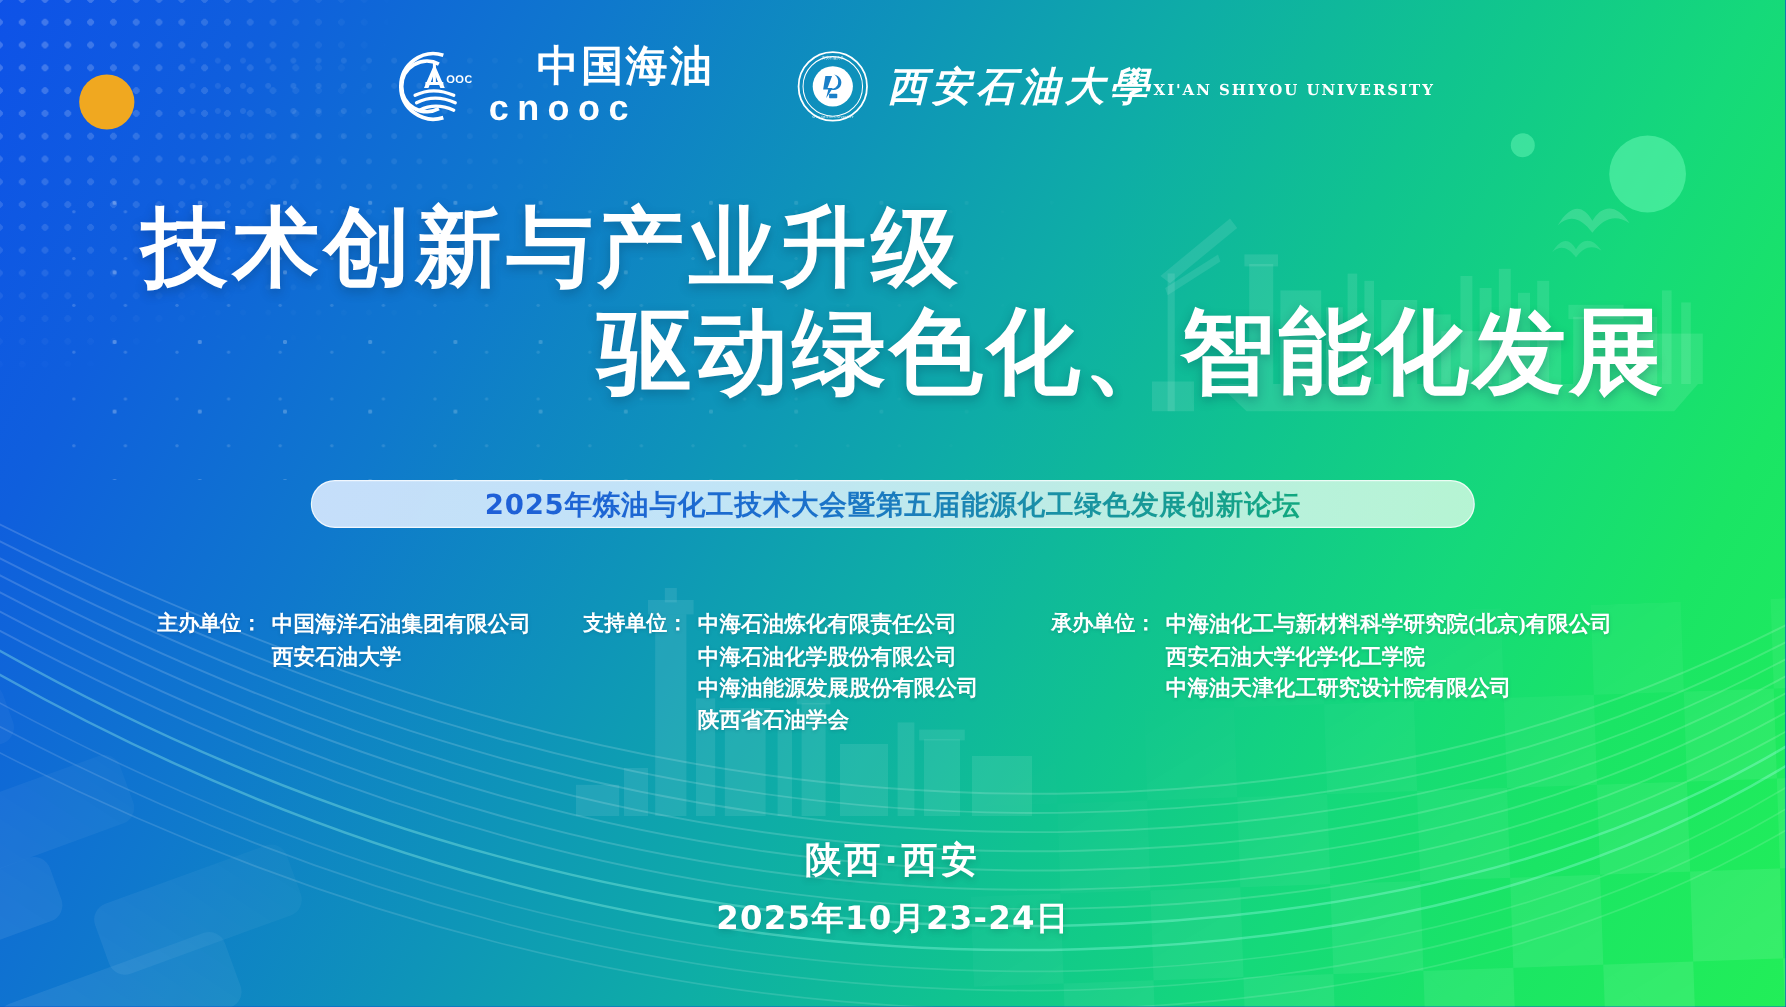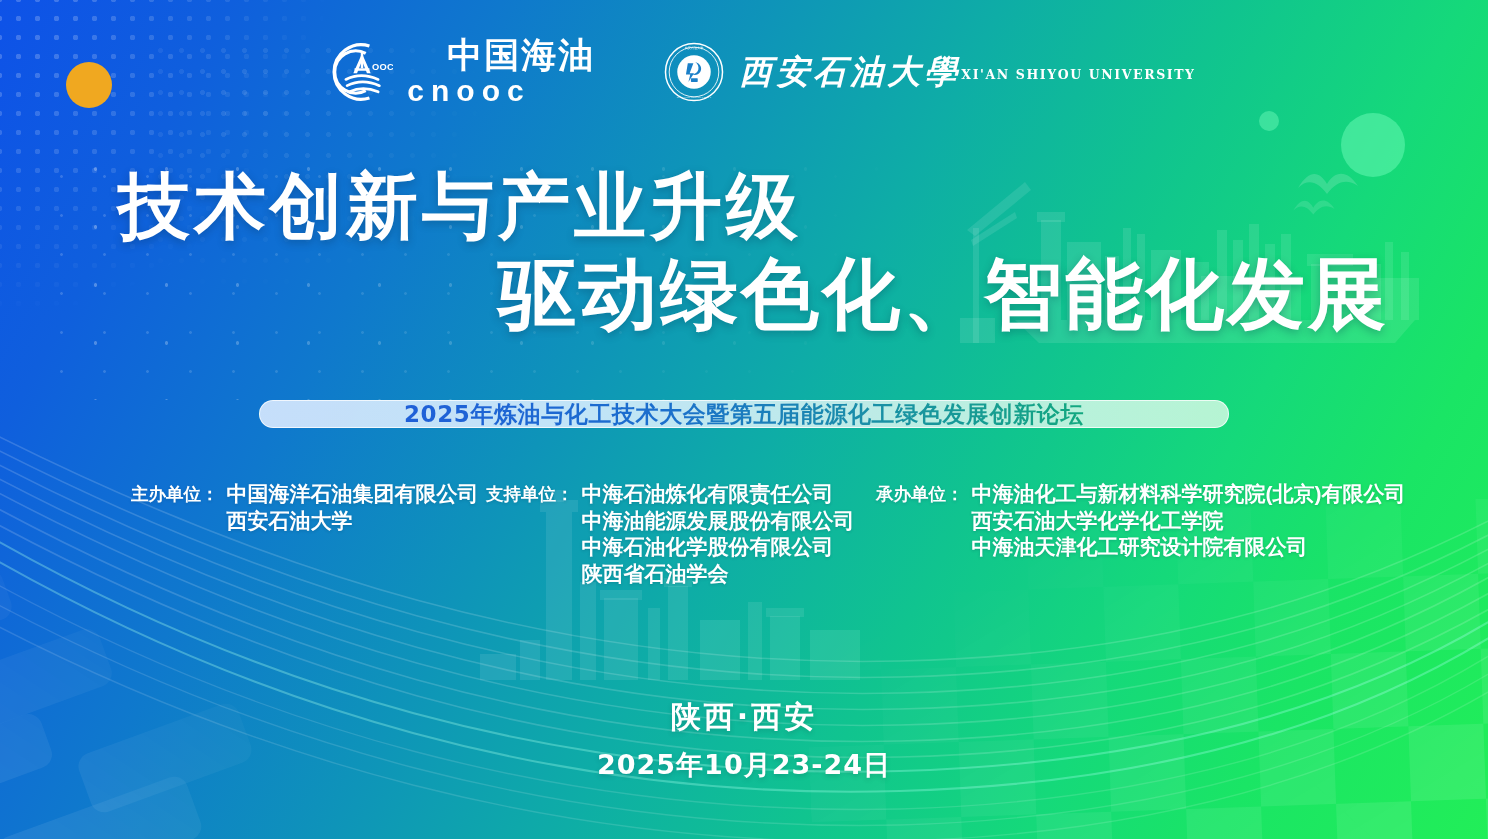--- a/index.html
+++ b/index.html
@@ -123,21 +123,21 @@
     left: 0; right: 0; top: 38px;
     display: flex; justify-content: center; align-items: center;
     gap: 68px;
     padding-left: 39px;
   }
   .logo-group { display: flex; align-items: center; gap: 14px; }
   .cnooc-mark { width: 62px; height: 62px; flex: none; }
   .cnooc-word { display: flex; flex-direction: column; line-height: 1; }
   .cnooc-cn {
     font-size: 35px; font-weight: 700; color: #fff;
-    letter-spacing: 2px; font-family: Liberation Serif, serif; margin-left: 40px;
+    letter-spacing: 2px; font-family: Liberation Sans, sans-serif; margin-left: 40px;
   }
   .cnooc-en {
     font-size: 30px; font-weight: 700; color: #fff;
     letter-spacing: 7px; margin-top: 3px;
     font-family: "Liberation Sans", sans-serif;
   }
   .xsyu-mark { width: 62px; height: 62px; flex: none; }
   .xsyu-word { display: flex; flex-direction: row; align-items: center; }
   .xsyu-cn {
     font-size: 33px; font-weight: 700; color: #fff;
@@ -163,57 +163,57 @@
   }
   .title-line2 {
     font-size: 78px; letter-spacing: 3px;
     padding-left: 498px; line-height: 1.1; margin-top: 6px;
   }
 
   
   .subtitle-pill {
     position: absolute;
     left: 259px; top: 400px;
-    width: 970px; height: 28px;
+    width: 970px; height: 40px;
     border-radius: 22px;
     background: linear-gradient(100deg,
         rgba(208,228,252,0.95) 0%,
         rgba(203,232,250,0.95) 35%,
         rgba(198,240,230,0.95) 70%,
         rgba(190,246,216,0.95) 100%);
     border: 1.6px solid rgba(255,255,255,0.75);
     display: flex; align-items: center; justify-content: center;
   }
   .subtitle-text {
     font-size: 23px; font-weight: 700; letter-spacing: .6px;
     background: linear-gradient(95deg, #1f5fd8 0%, #1b6fcd 38%, #1a8fa8 68%, #12a87f 100%);
     -webkit-background-clip: text; background-clip: text;
     -webkit-text-fill-color: transparent; color: #1f5fd8;
     font-family: "DejaVu Sans", "Liberation Sans", sans-serif;
     white-space: nowrap;
   }
 
   
-  .orgs { position: absolute; left: 0; top: 481px; width: 1351px; height: 120px; }
+  .orgs { position: absolute; left: 0; top: 507px; width: 1351px; height: 120px; }
   .org-col { position: absolute; display: flex; align-items: flex-start; }
   .org-col.c1 { left: 131px; }
   .org-col.c2 { left: 486px; }
   .org-col.c3 { left: 876px; }
   .org-label {
     color: #fff; font-weight: 700; font-size: 17.5px;
     white-space: nowrap; line-height: 26.5px;
     font-family: "DejaVu Sans", "Liberation Sans", sans-serif;
     text-shadow: 0 1px 3px rgba(0,50,80,0.22);
     margin-right: 8px;
   }
   .org-names { display: flex; flex-direction: column; }
   .org-name {
-    color: #fff; font-weight: 700; font-size: 21px;
+    color: #fff; font-weight: 700; font-size: 18px;
     line-height: 26.5px; white-space: nowrap;
-    font-family: Liberation Sans, sans-serif;
+    font-family: Liberation Serif, serif;
     text-shadow: 0 1px 3px rgba(0,50,80,0.22);
   }
 
   
   .footer {
     position: absolute; left: 0; right: 0; top: 697px;
     display: flex; flex-direction: column; align-items: center; gap: 9px;
   }
   .footer-place {
     color: #fff; font-weight: 700; font-size: 30px; letter-spacing: 3px;
@@ -397,22 +397,22 @@
       <span class="org-names">
         <span class="org-name">中国海洋石油集团有限公司</span>
         <span class="org-name">西安石油大学</span>
       </span>
     </div>
 
     <div class="org-col c2">
       <span class="org-label">支持单位：</span>
       <span class="org-names">
         <span class="org-name">中海石油炼化有限责任公司</span>
+        <span class="org-name">中海石油化学股份有限公司</span>
         <span class="org-name">中海油能源发展股份有限公司</span>
-        <span class="org-name">中海石油化学股份有限公司</span>
         <span class="org-name">陕西省石油学会</span>
       </span>
     </div>
 
     <div class="org-col c3">
       <span class="org-label">承办单位：</span>
       <span class="org-names">
         <span class="org-name">中海油化工与新材料科学研究院(北京)有限公司</span>
         <span class="org-name">西安石油大学化学化工学院</span>
         <span class="org-name">中海油天津化工研究设计院有限公司</span>

